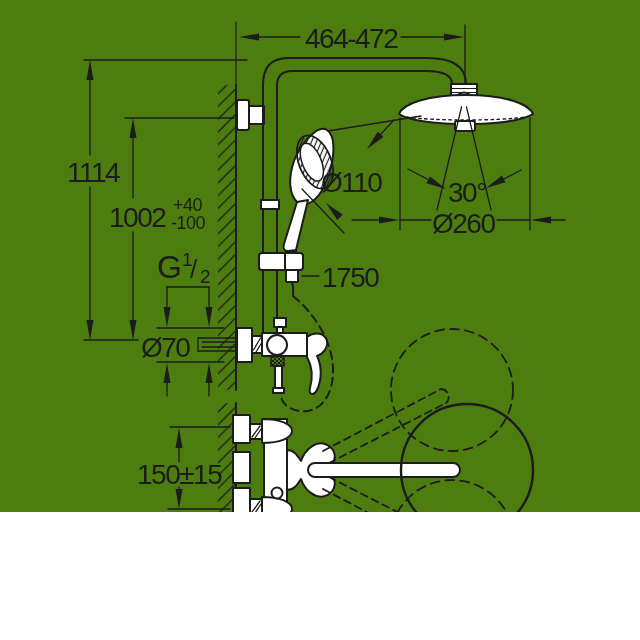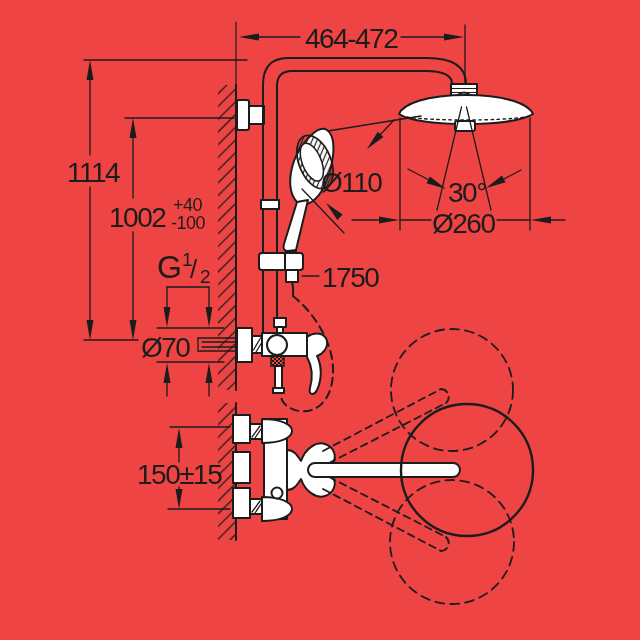--- a/index.html
+++ b/index.html
@@ -1,16 +1,16 @@
 <!DOCTYPE html>
 <html><head>
 <meta charset="utf-8">
 <style>
   html,body{margin:0;padding:0;background:#ffffff;}
-  .stage{width:640px;height:640px;background:#ef4444;position:relative;overflow:hidden;}
+  .stage{width:640px;height:512px;background:#4d7c0f;position:relative;overflow:hidden;}
   svg{display:block;}
   .shape{fill:#ffffff;stroke:#1c1c1c;stroke-width:2;stroke-linejoin:round;stroke-linecap:round;}
   .ln{fill:none;stroke:#1c1c1c;stroke-width:2;stroke-linejoin:round;stroke-linecap:round;}
   .thick{stroke-width:2.4;}
   .thin{stroke-width:1.2;}
   .dim{fill:none;stroke:#1c1c1c;stroke-width:1.3;stroke-linecap:round;}
   .arr{fill:#1c1c1c;stroke:none;}
   .dash{stroke-dasharray:8 5.5;}
   .dashrod{stroke-dasharray:7 5;stroke-width:1.8;}
   .dashcirc{stroke-dasharray:9 6;stroke-width:1.8;}

